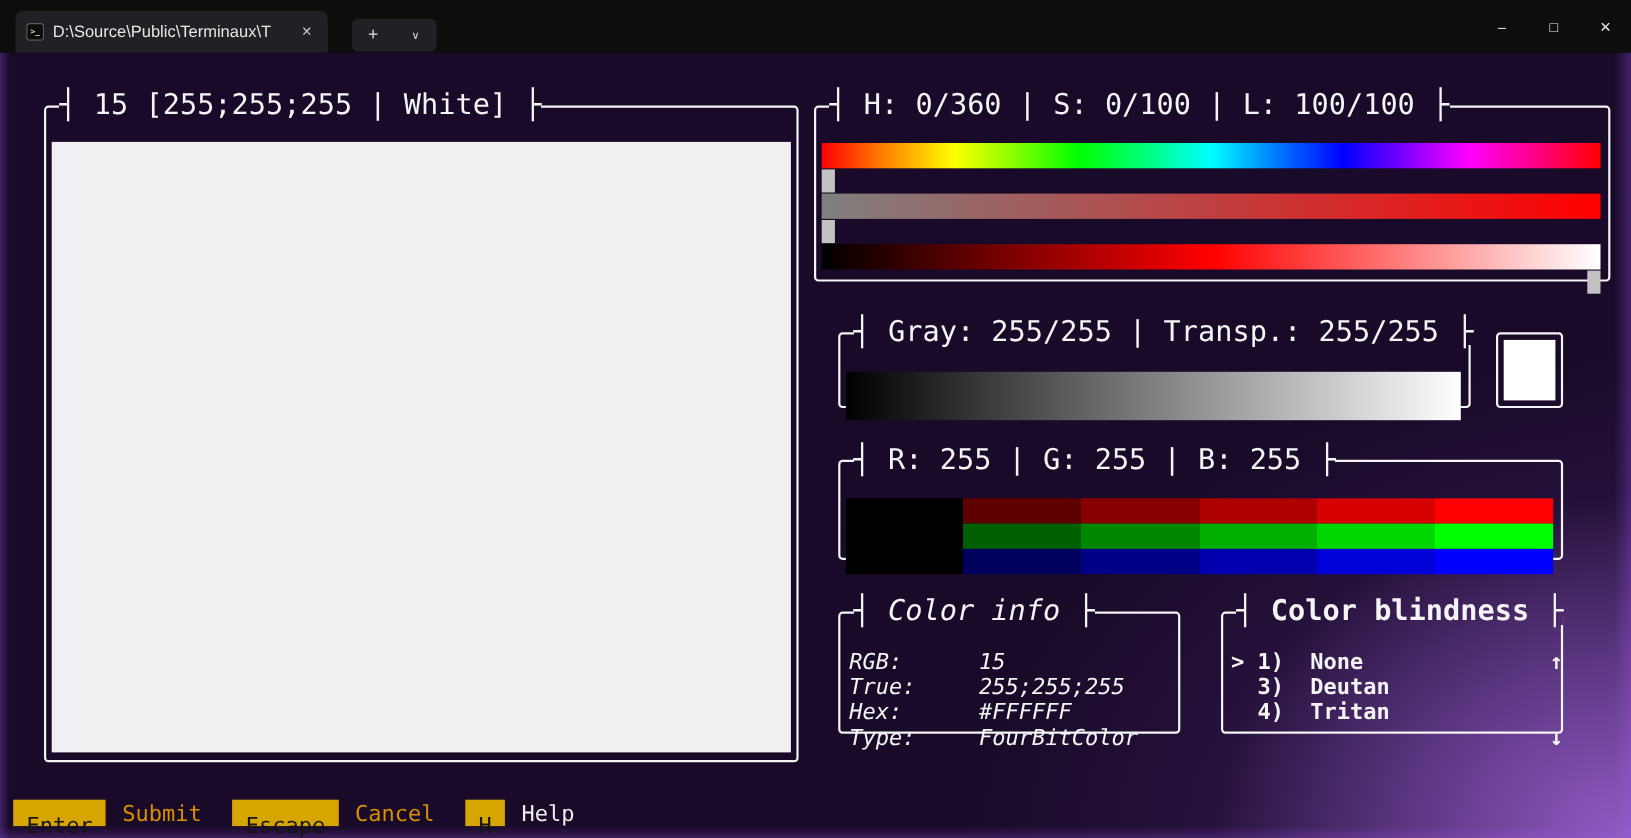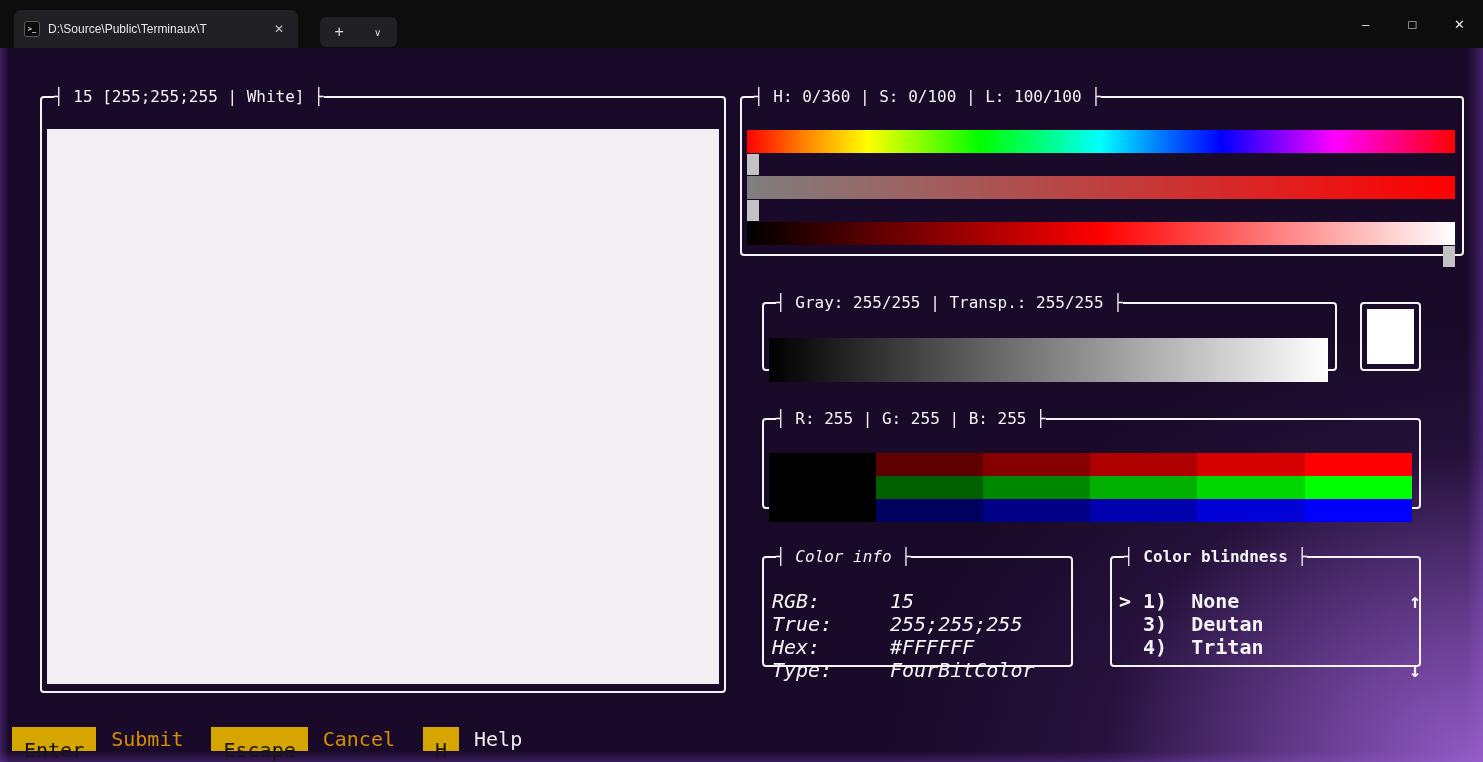--- a/index.html
+++ b/index.html
@@ -9,21 +9,21 @@
   .window { position:relative; width:1483px; height:762px; background:#0d0d0d; }
 
   
   .titlebar { position:relative; height:48px; background:#0d0d0d; font-family:"Liberation Sans",sans-serif; }
   .tab { position:absolute; left:14px; top:10px; width:284px; height:38px;
          background:#212125; border-radius:7px 7px 0 0;
          display:flex; align-items:center; padding:0 10px; gap:8px; }
   .tab-icon { width:16px; height:16px; border-radius:3px; background:#0c0c0c; border:1px solid #5a5a5a;
               color:#e8e8e8; font-size:7px; line-height:14px; text-align:center; font-weight:bold;
               font-family:"DejaVu Sans Mono",monospace; flex:0 0 auto; }
-  .tab-title { flex:1; color:#e6e6e6; font-size:12px; white-space:nowrap; overflow:hidden; }
+  .tab-title { flex:1; color:#e6e6e6; font-size:15px; white-space:nowrap; overflow:hidden; }
   .tab-close { color:#c9c9c9; font-size:12px; padding:2px 4px; flex:0 0 auto; }
   .newtab-group { position:absolute; left:320px; top:17px; height:30px; width:77px;
                   background:#212125; border-radius:6px; display:flex; }
   .nt-btn { flex:1; color:#dedede; display:flex; align-items:center; justify-content:center; }
   .nt-plus { font-size:16px; }
   .nt-chev { font-size:10px; }
   .wincontrols { position:absolute; right:0; top:0; height:48px; display:flex; }
   .wc { width:47px; height:48px; display:flex; align-items:center; justify-content:center;
         color:#e8e8e8; font-size:13px; }
 
@@ -34,21 +34,21 @@
       radial-gradient(1000px 720px at 103% 103%, rgba(122,62,182,0.42), rgba(122,62,182,0) 65%),
       linear-gradient(to right, rgba(118,60,178,0.42), rgba(118,60,178,0) 9px),
       linear-gradient(to left, rgba(118,60,178,0.46), rgba(118,60,178,0) 16px),
       linear-gradient(to top, rgba(118,60,178,0.36), rgba(118,60,178,0) 11px),
       #180a28;
     color:#f4f4f4; font-size:20px; line-height:23px; }
 
   fieldset.tui { position:absolute; border:2px solid #f4f4f4; border-radius:4px;
                  padding:0; margin:0; min-width:0; background:transparent; }
   fieldset.tui legend { margin-left:12px; padding:0; color:#f4f4f4; white-space:pre;
-                        font-size:16px; line-height:23px; }
+                        font-size:26px; line-height:23px; }
   fieldset.tui legend::before { content:"┤ "; }
   fieldset.tui legend::after  { content:" ├"; }
 
   .box-preview { left:40px; top:37px; width:686px; height:608px; }
   .preview-fill { position:absolute; left:5px; right:5px; top:21px; bottom:7px; }
 
   .box-hsl { left:740px; top:37px; width:724px; height:171px; }
   .stack { position:absolute; left:5px; right:7px; }
   .hsl-stack { top:22px; }
   .bar { height:23px; }

